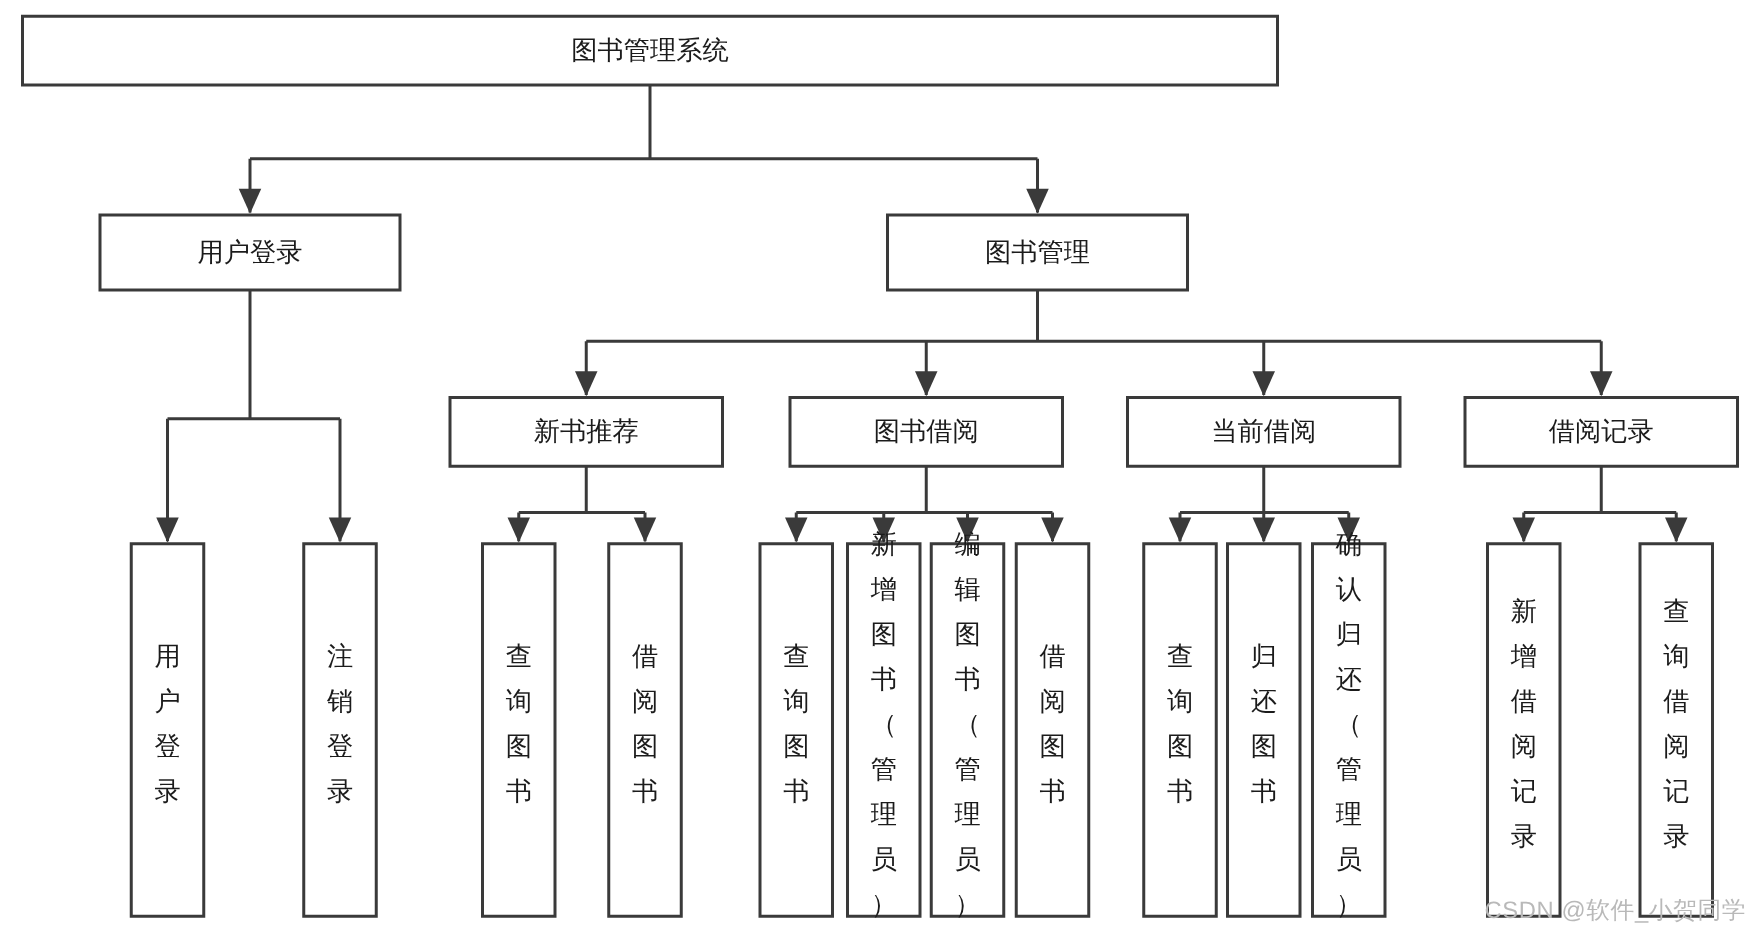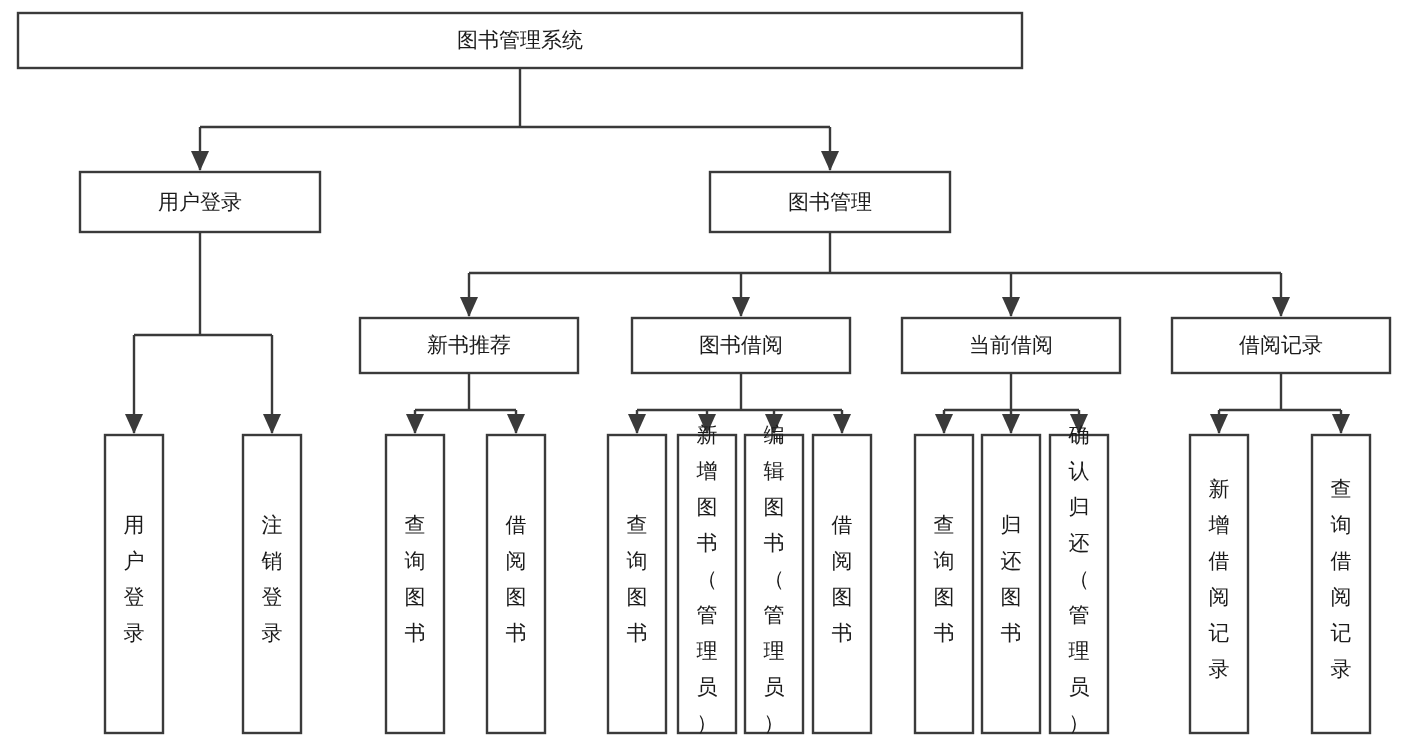--- a/index.html
+++ b/index.html
@@ -204,14 +204,15 @@
           <rect x="1190" y="435" width="58" height="298" class="node-box"></rect>
           <text x="1219" y="496" class="node-label-v"><tspan x="1219" dy="0">新</tspan><tspan x="1219" dy="36">增</tspan><tspan x="1219" dy="36">借</tspan><tspan x="1219" dy="36">阅</tspan><tspan x="1219" dy="36">记</tspan><tspan x="1219" dy="36">录</tspan></text>
         </g>
         <g>
           <rect x="1312" y="435" width="58" height="298" class="node-box"></rect>
           <text x="1341" y="496" class="node-label-v"><tspan x="1341" dy="0">查</tspan><tspan x="1341" dy="36">询</tspan><tspan x="1341" dy="36">借</tspan><tspan x="1341" dy="36">阅</tspan><tspan x="1341" dy="36">记</tspan><tspan x="1341" dy="36">录</tspan></text>
         </g>
       </g>
   </svg>
 
+  <div class="watermark-text">CSDN @软件_小贺同学</div>
 
 </div>
 
 </body></html>

